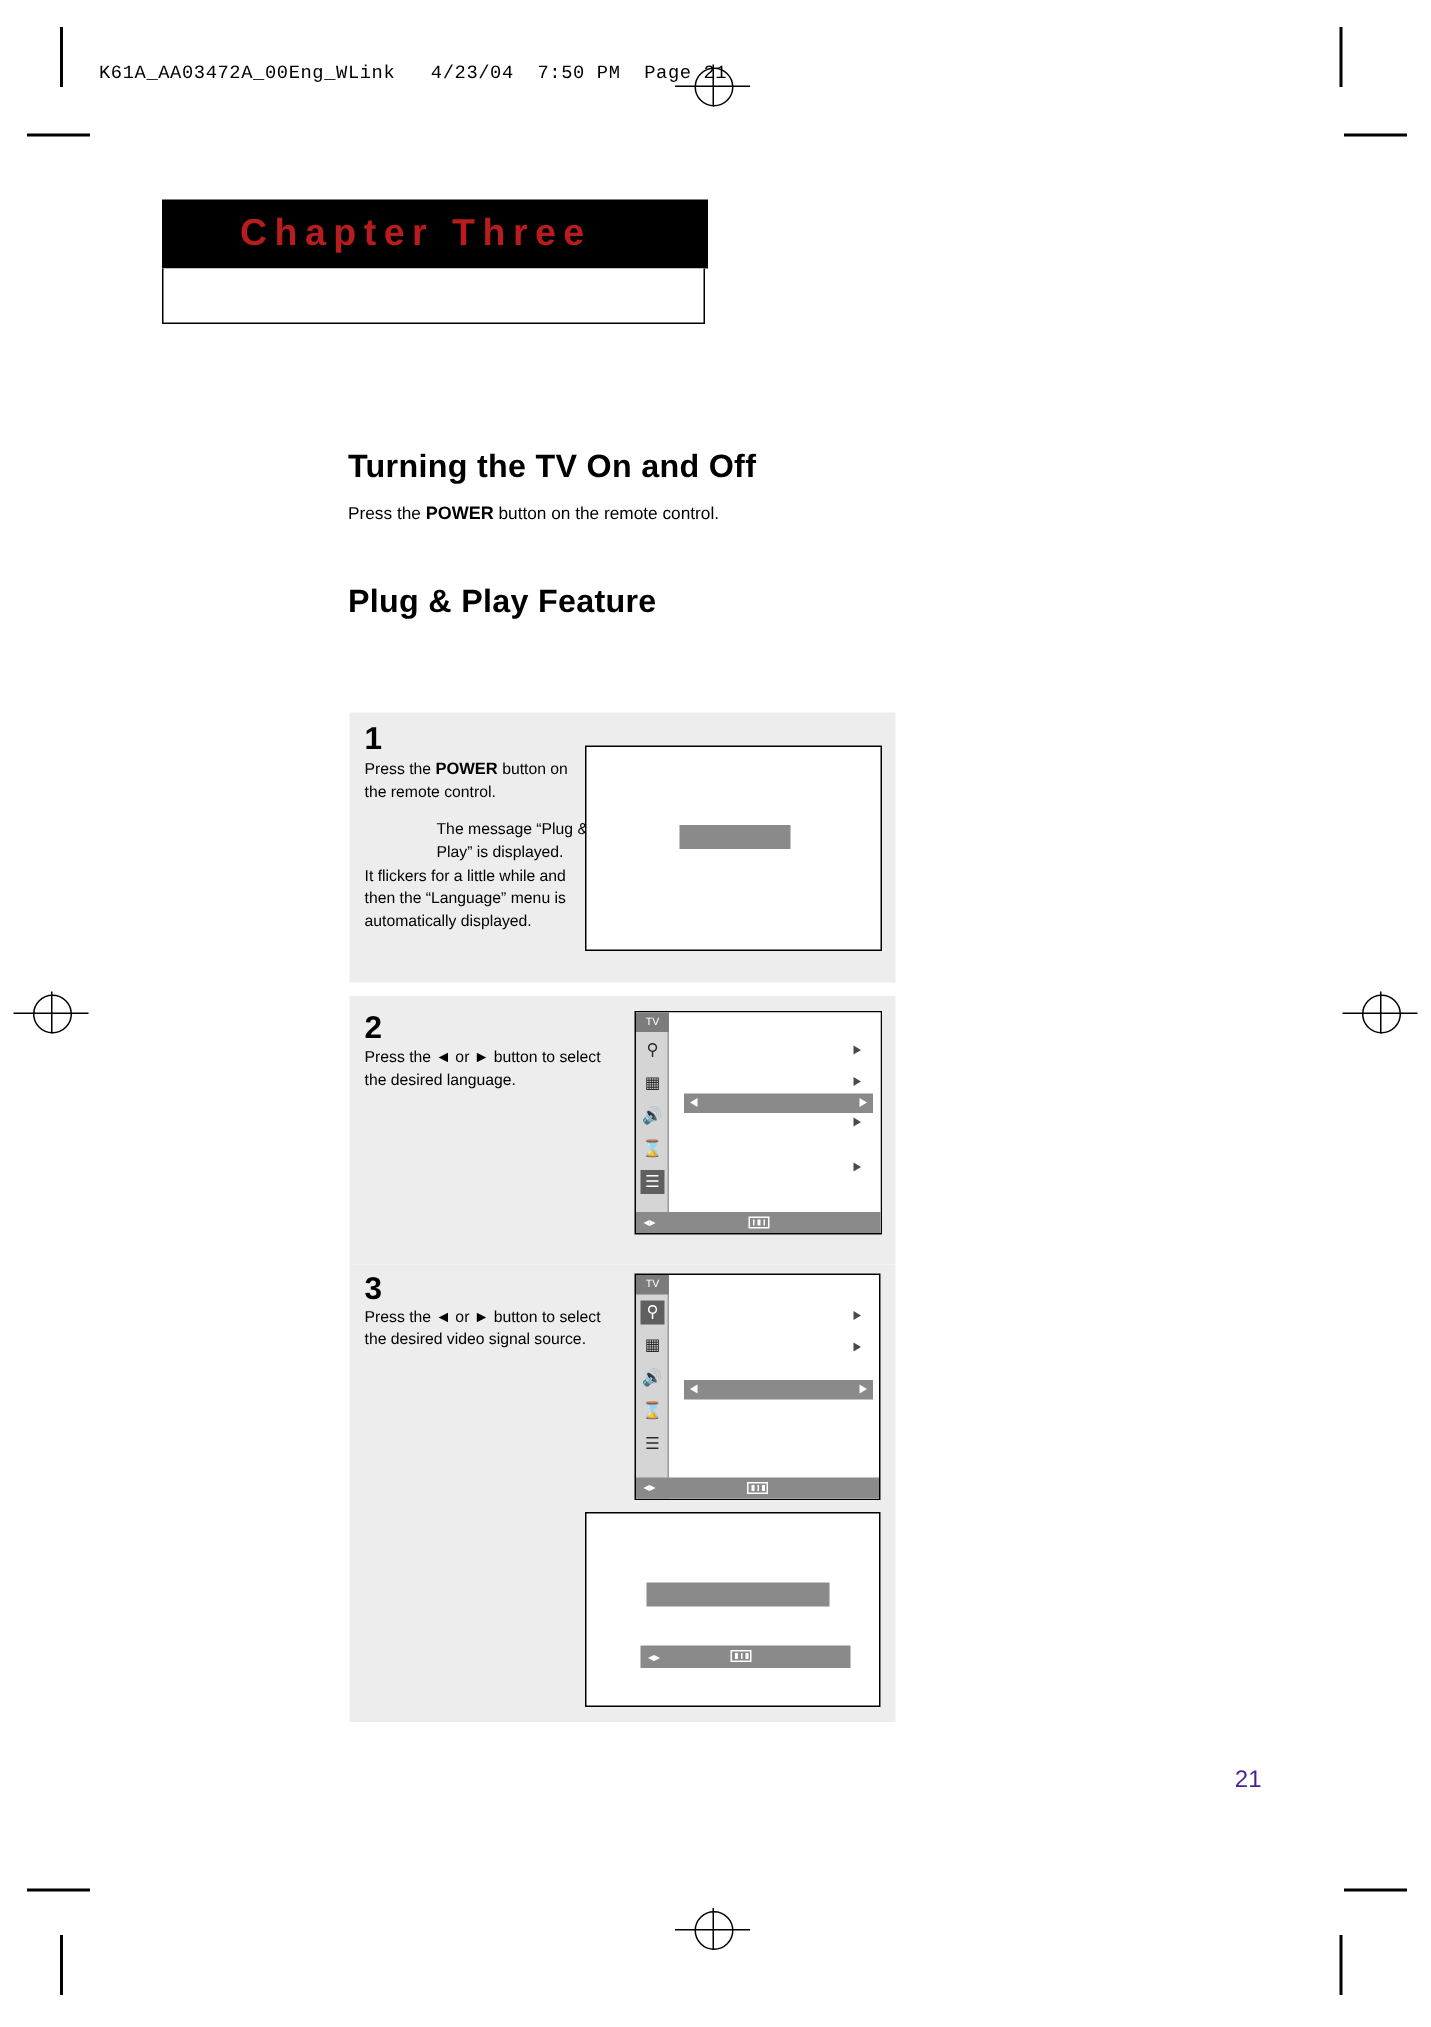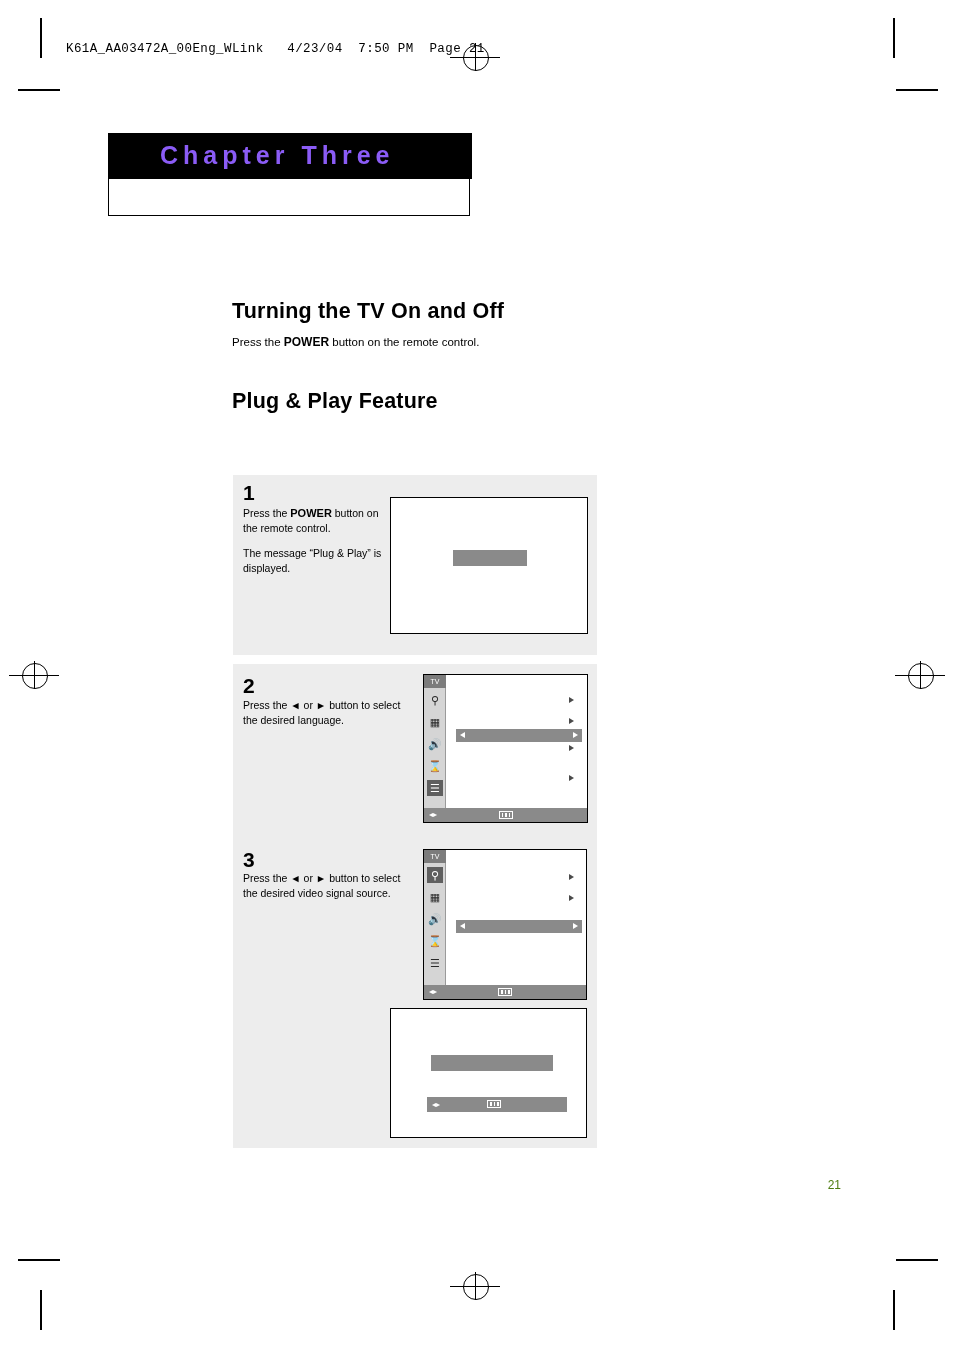--- a/index.html
+++ b/index.html
@@ -52,21 +52,21 @@
     height: 46px;
     background: #000000;
   }
   .chapter-title {
     position: absolute;
     left: 160px;
     top: 141px;
     font-size: 25px;
     font-weight: bold;
     letter-spacing: 5px;
-    color: #8b5cf6;
+    color: #b91c1c;
     white-space: nowrap;
   }
   .chapter-underbox {
     position: absolute;
     left: 108px;
     top: 179px;
     width: 362px;
     height: 37px;
     border: 1.5px solid #000000;
     border-top: none;
@@ -231,22 +231,22 @@
     width: 1.5px;
     height: 4px;
     background: #ffffff;
   }
 
   
   .page-num {
     position: absolute;
     right: 113px;
     top: 1178px;
-    font-size: 12px;
-    color: #4d7c0f;
+    font-size: 16px;
+    color: #4c1d95;
   }
 </style>
 </head>
 <body>
 
 <div class="crop" style="left:40px;top:18px;width:1.5px;height:40px;"></div>
 <div class="crop" style="left:18px;top:89px;width:42px;height:1.5px;"></div>
 <div class="crop" style="left:893px;top:18px;width:1.5px;height:40px;"></div>
 <div class="crop" style="left:896px;top:89px;width:42px;height:1.5px;"></div>
 <div class="crop" style="left:40px;top:1290px;width:1.5px;height:40px;"></div>
@@ -278,21 +278,22 @@
 
 <div class="h1" id="heading-tv-on-off">Turning the TV On and Off</div>
 <div class="subline"><span>Press the </span><b>POWER</b><span> button on the remote control.</span></div>
 
 <div class="h1" id="heading-plug-play">Plug &amp; Play Feature</div>
 
 <div class="panel" id="panel-1"></div>
 <div class="step-num" style="left:243px;top:481px;">1</div>
 <div class="step-text" style="left:243px;top:506px;">
   <p><span>Press the </span><b>POWER</b><span> button on the remote control.</span></p>
-  <p style="margin-bottom:2px;"><span>The message “Plug &amp; Play” is displayed.</span></p>
+  <p style="margin-bottom:2px;margin-left:48px;"><span>The message “Plug &amp; Play” is displayed.</span></p>
+  <p><span>It flickers for a little while and then the “Language” menu is automatically displayed.</span></p>
 </div>
 
 <div class="tv-screen" id="tv-1">
   <div class="grey-bar" style="left:62px;top:52px;width:74px;height:16px;"></div>
 </div>
 
 <div class="panel" id="panel-2"></div>
 <div class="step-num" style="left:243px;top:674px;">2</div>
 <div class="step-text" style="left:243px;top:698px; width:172px;">
   <p style="margin-bottom:4px;"><span>Press the ◄ or ► button to select the desired language.</span></p>

